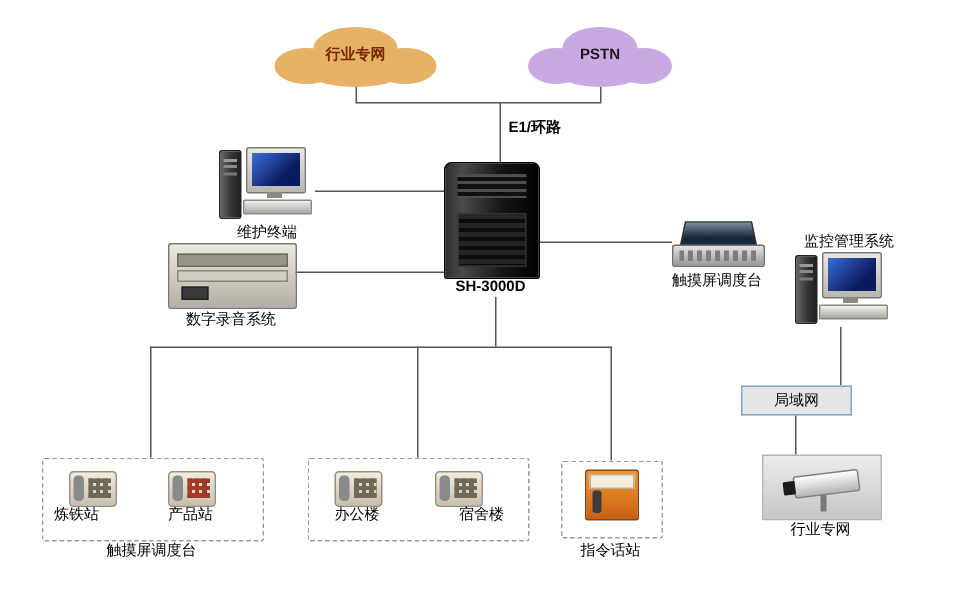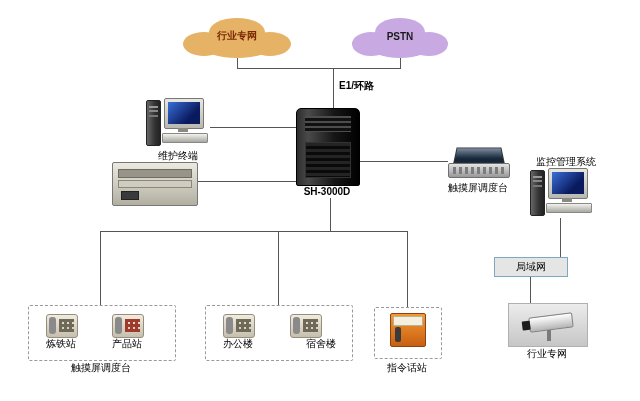--- a/index.html
+++ b/index.html
@@ -145,20 +145,21 @@
     <div class="stand"></div>
     <div class="kb"></div>
   </div>
   <div class="lbl" style="left:142px;top:150px;width:72px">维护终端</div>
 
   <div class="recorder" style="left:112px;top:162px">
     <div class="rec-bay"></div>
     <div class="rec-bay2"></div>
     <div class="rec-btn"></div>
   </div>
+  <div class="lbl" style="left:104px;top:208px;width:100px">数字录音系统</div>
 
   <div class="server" style="left:296px;top:108px">
     <div class="srv-slots"></div>
     <div class="srv-vents"></div>
   </div>
   <div class="lbl bold" style="left:288px;top:186px;width:78px">SH-3000D</div>
 
   <div class="console" style="left:448px;top:146px">
     <div class="con-screen"></div>
     <div class="con-body"></div>
@@ -185,21 +186,21 @@
     </div>
     <div class="cam-mount"></div>
   </div>
   <div class="lbl" style="left:508px;top:348px;width:78px">行业专网</div>
 
   <div class="dashed" style="left:28px;top:305px;width:146px;height:54px"></div>
   <div class="phone" style="left:46px;top:314px">
     <div class="handset"></div>
     <div class="keys"></div>
   </div>
-  <div class="slbl" style="left:38px;top:338px;width:46px">炼铁站</div>
+  <div class="slbl" style="left:28px;top:338px;width:46px">炼铁站</div>
   <div class="phone red" style="left:112px;top:314px">
     <div class="handset"></div>
     <div class="keys"></div>
   </div>
   <div class="slbl" style="left:104px;top:338px;width:46px">产品站</div>
   <div class="lbl" style="left:51px;top:362px;width:100px">触摸屏调度台</div>
 
   <div class="dashed" style="left:205px;top:305px;width:146px;height:54px"></div>
   <div class="phone" style="left:223px;top:314px">
     <div class="handset"></div>

